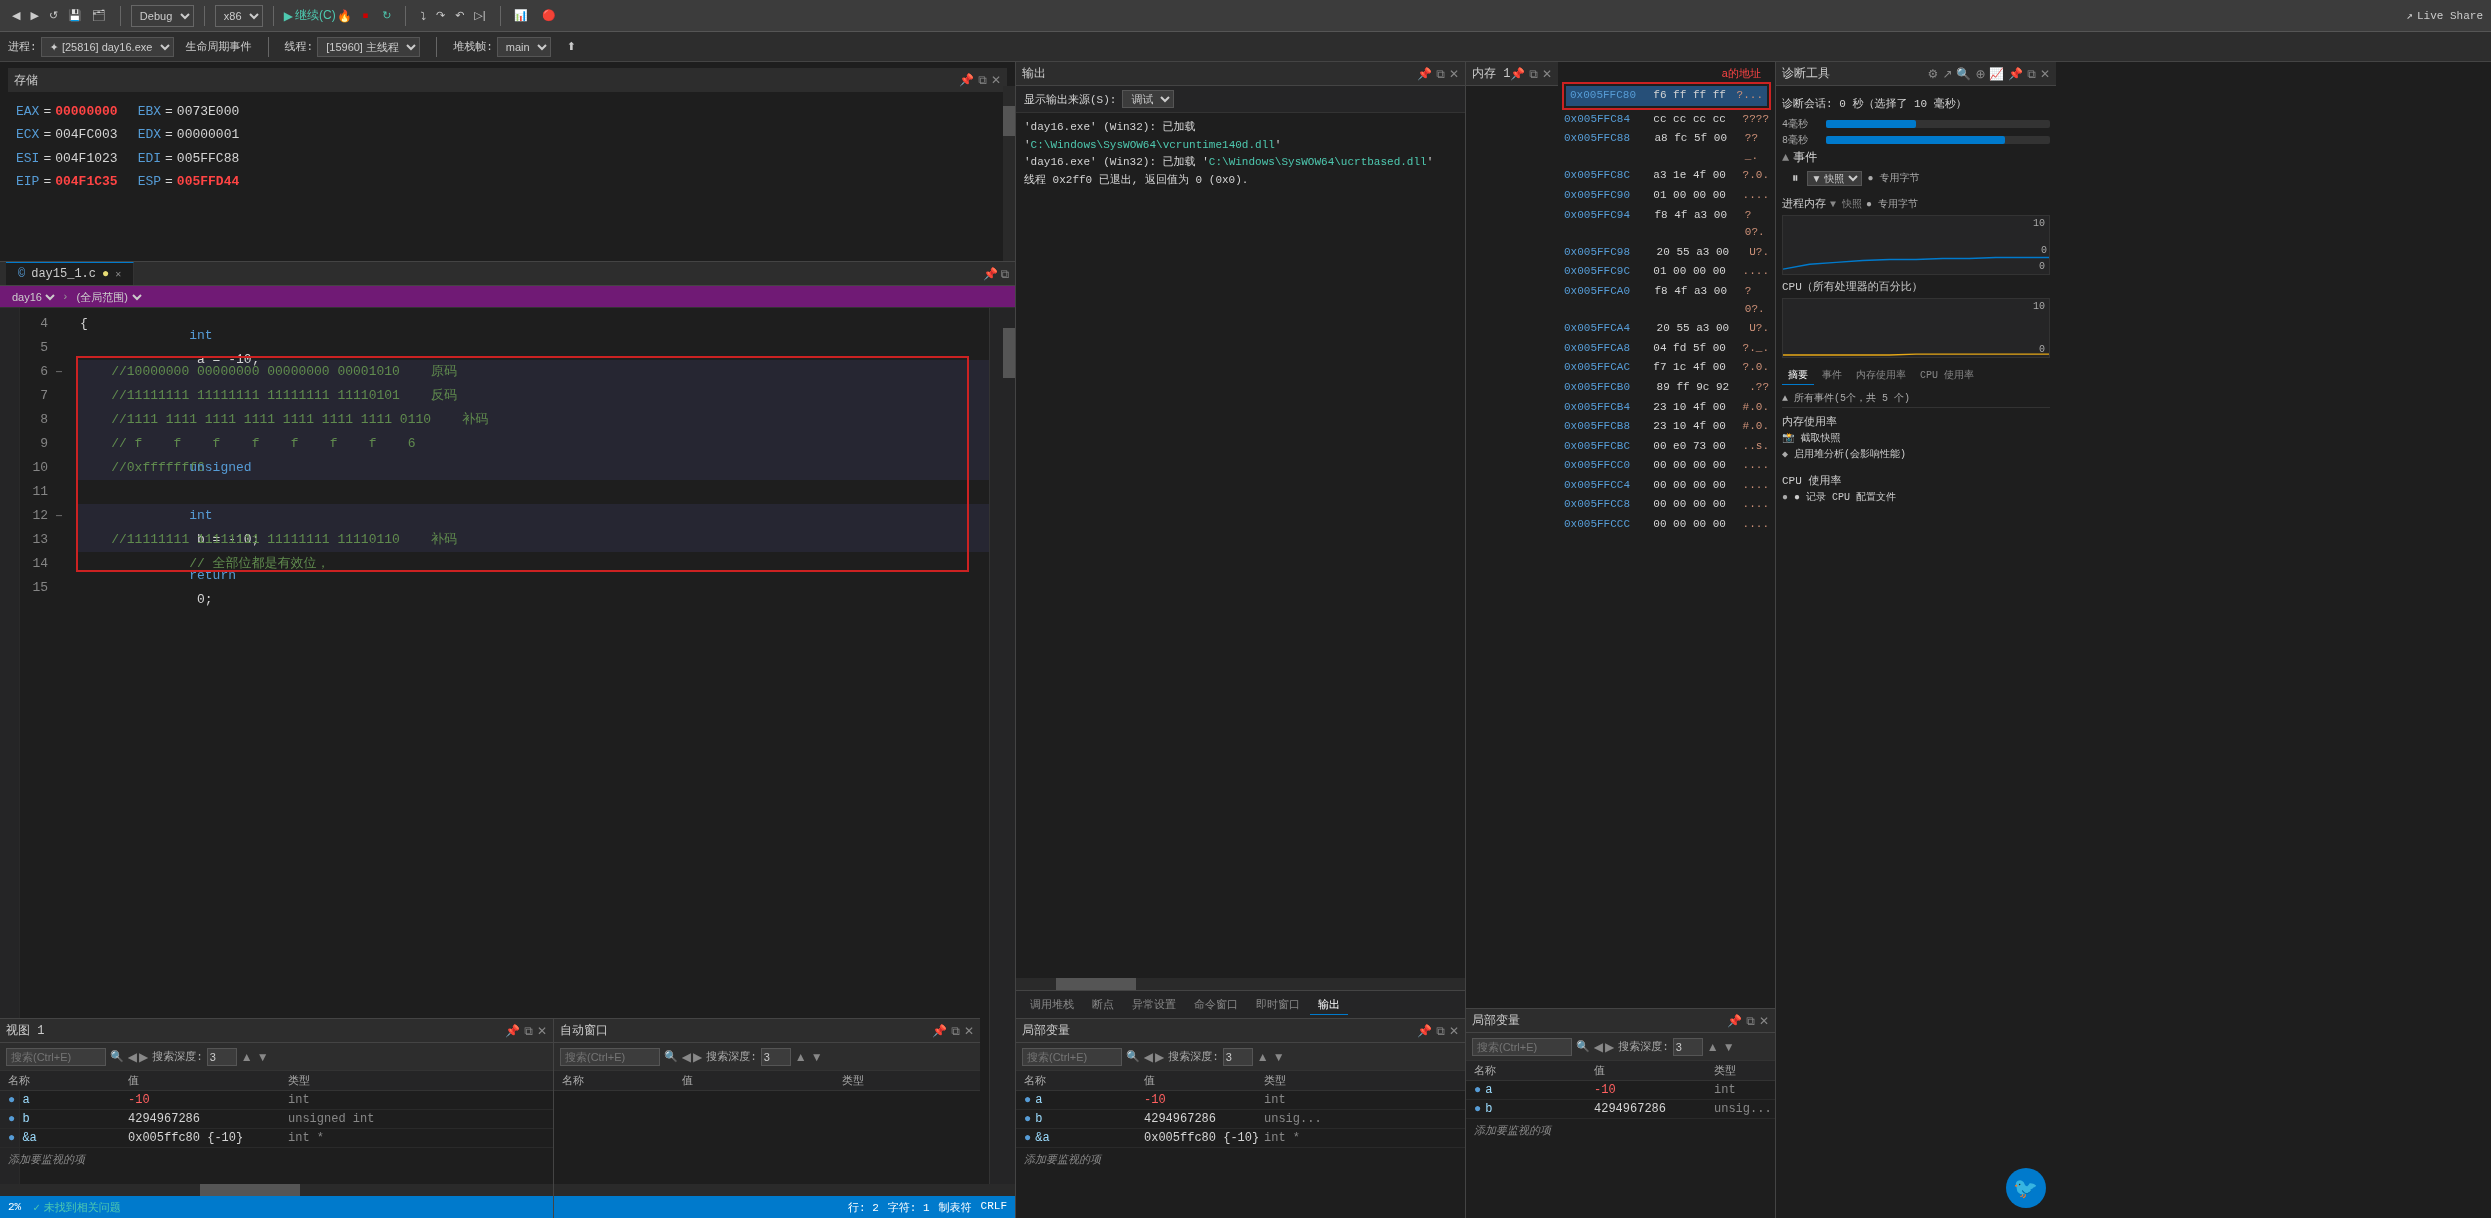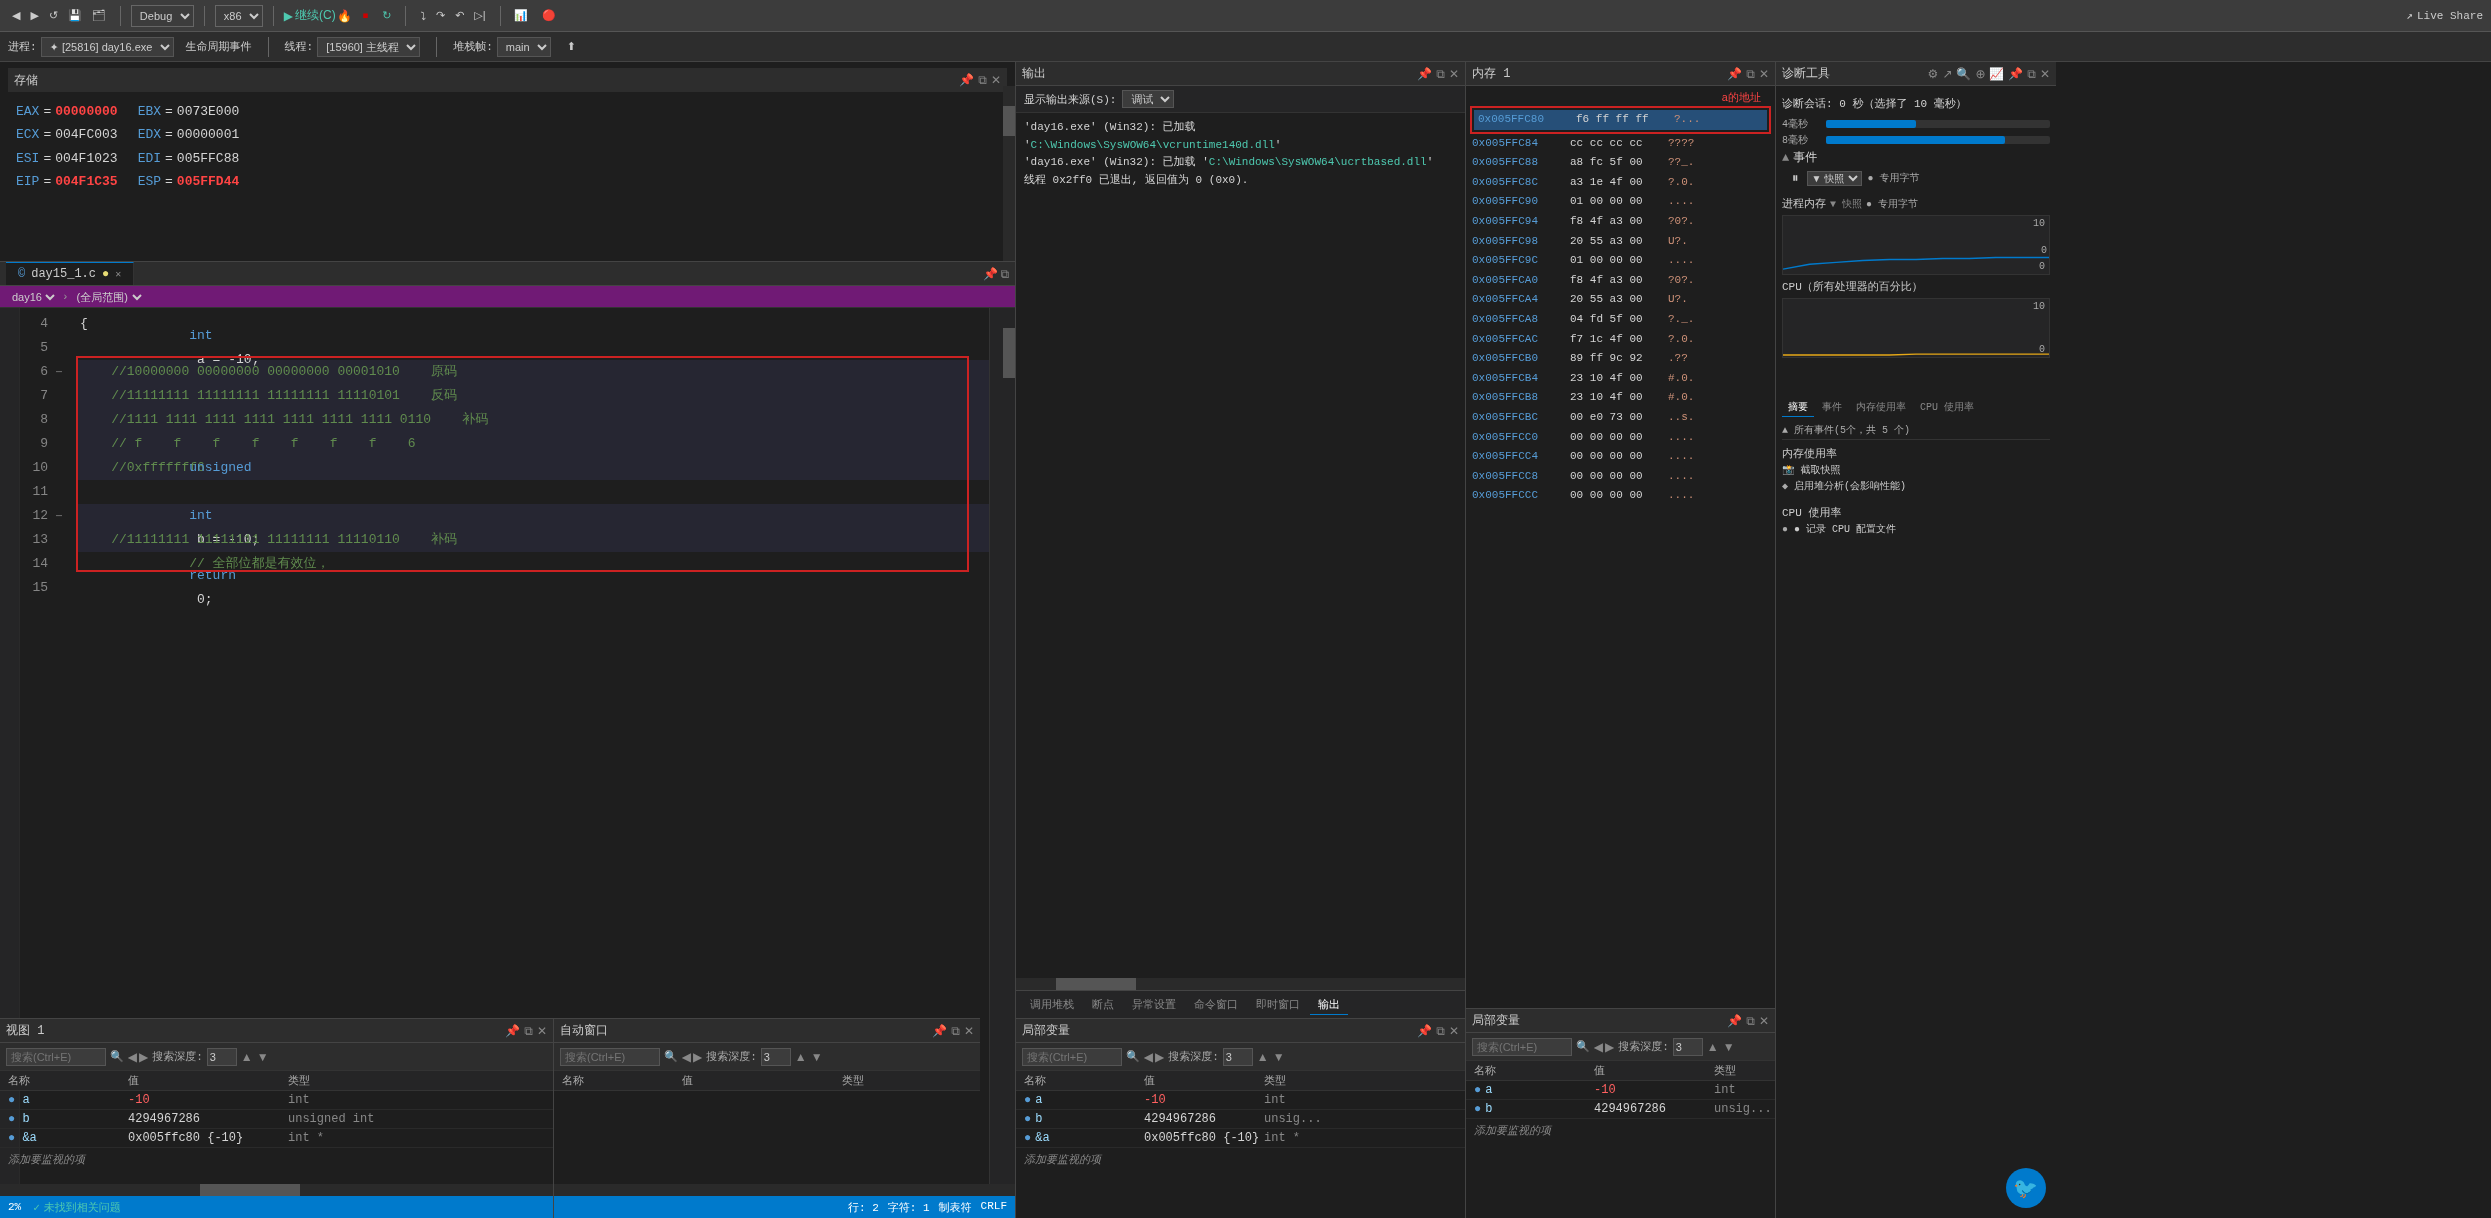--- a/index.html
+++ b/index.html
@@ -353,21 +353,21 @@
       width: 310px;
       display: flex;
       flex-direction: column;
       border-right: 1px solid #444;
     }
 
     .memory-panel {
       flex: 1;
       background: #1e1e1e;
       display: flex;
-      flex-direction: column;
+      flex-direction: row;
     }
 
     .memory-toolbar {
       background: #2d2d2d;
       height: 24px;
       display: flex;
       align-items: center;
       justify-content: space-between;
       padding: 0 6px;
       border-bottom: 1px solid #444;
@@ -470,21 +470,20 @@
     .diag-tabs {
       display: flex;
       gap: 2px;
       margin-bottom: 4px;
     }
     .diag-tab {
       padding: 2px 6px;
       font-size: 10px;
       color: #888;
       cursor: pointer;
-      margin-top: 32px;
     }
     .diag-tab.active { color: #fff; border-bottom: 1px solid #007acc; }
     .all-events-header {
       font-size: 10px;
       color: #aaa;
       padding: 2px 0;
       border-bottom: 1px solid #333;
       margin-bottom: 4px;
     }
 

